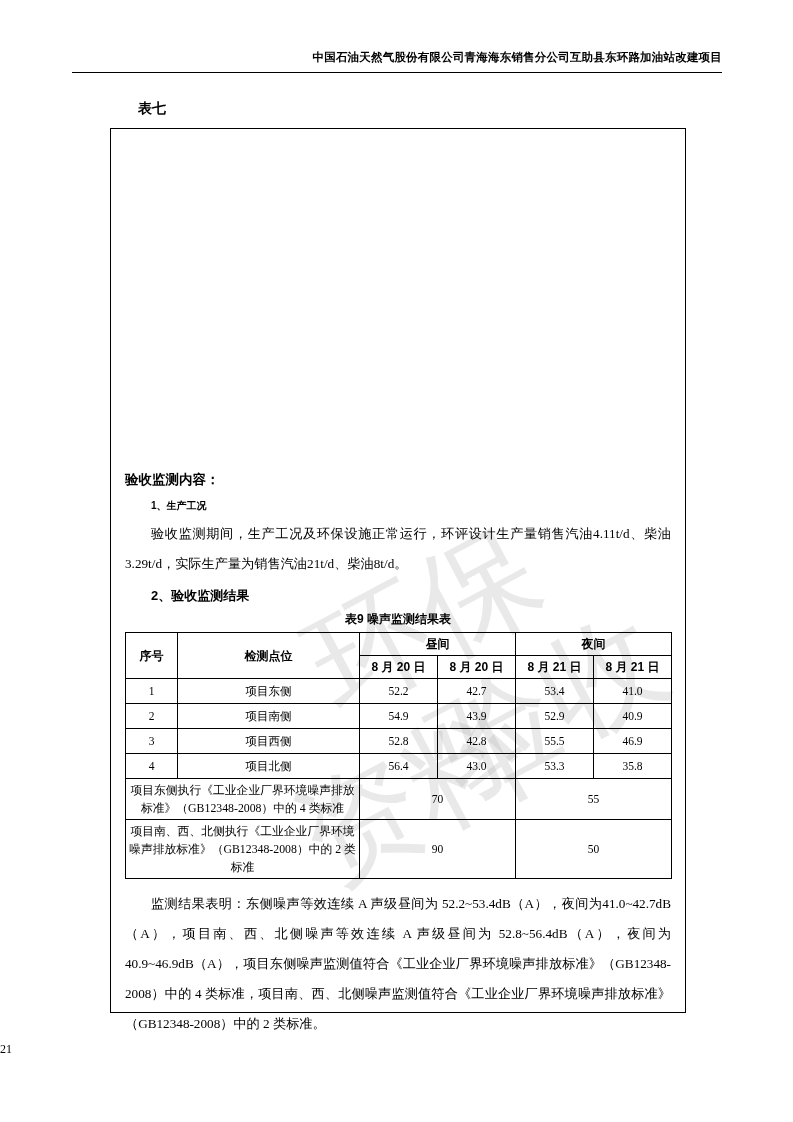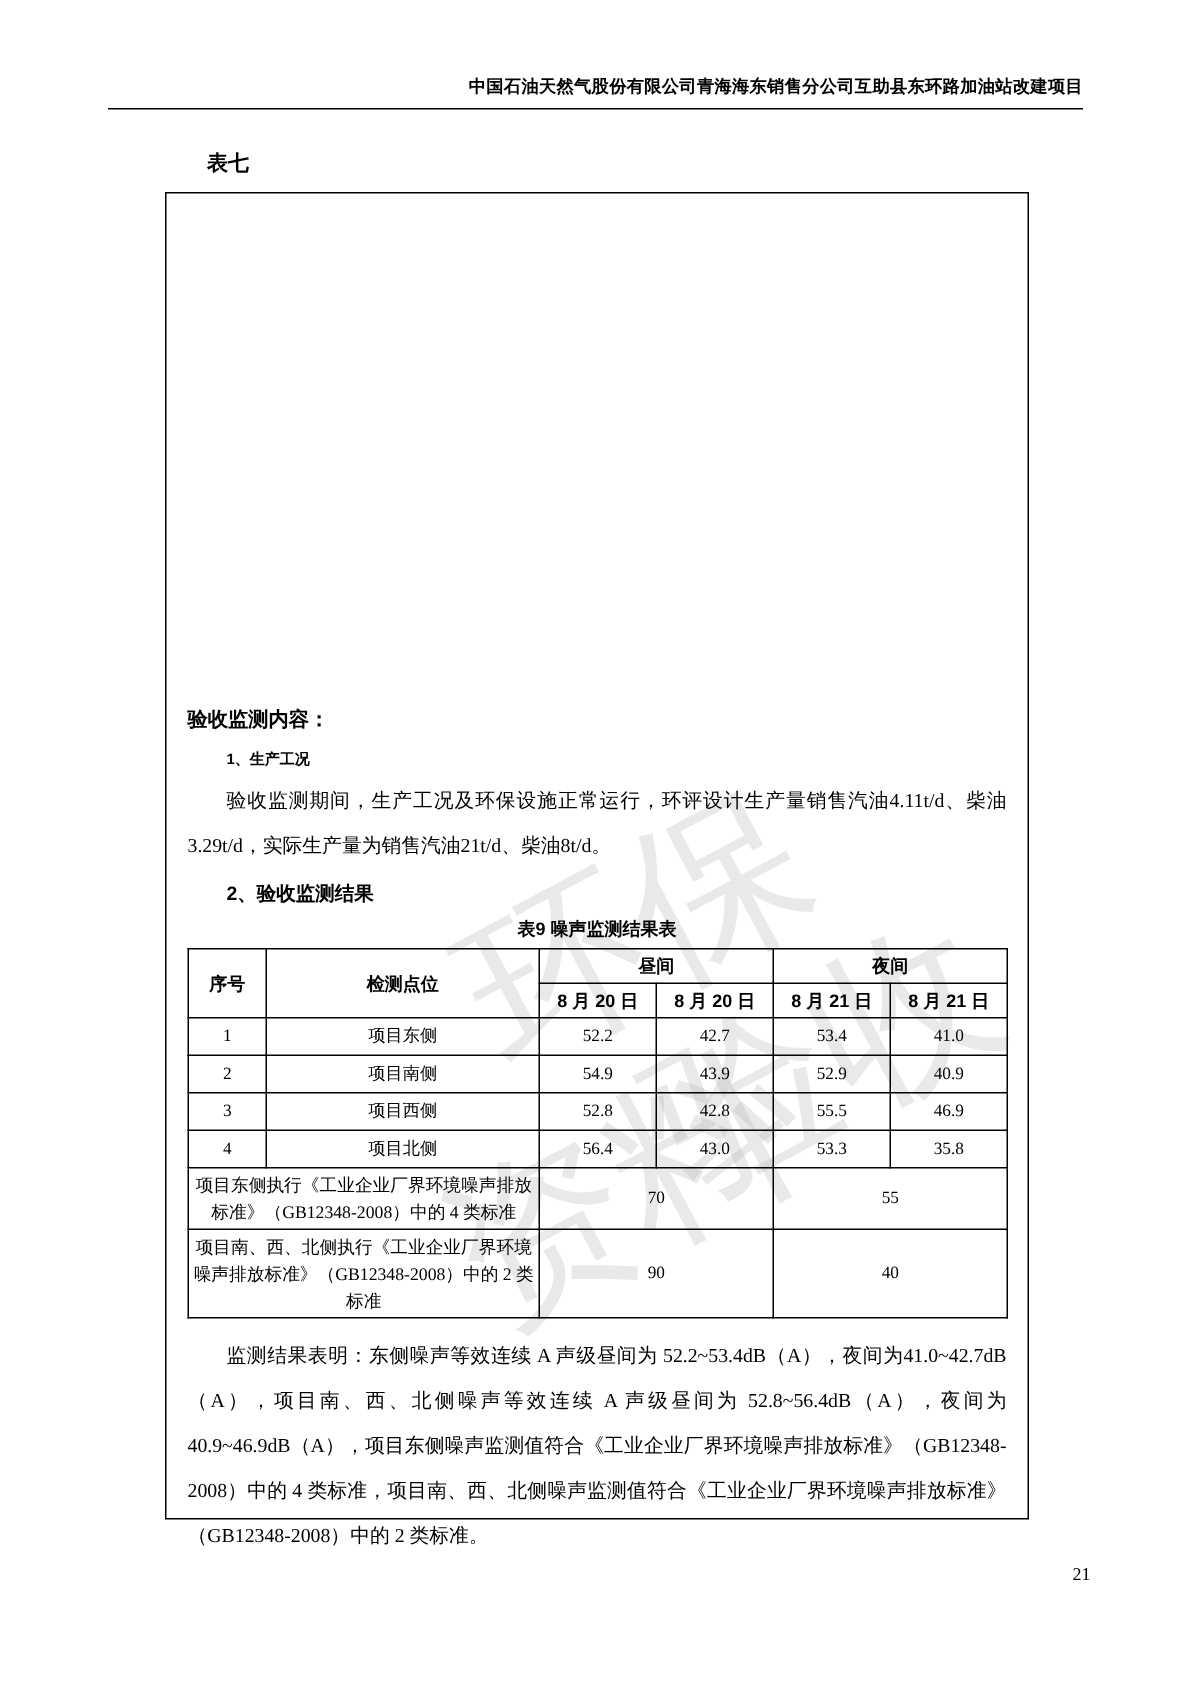--- a/index.html
+++ b/index.html
@@ -129,24 +129,23 @@
     line-height: 30px;
     text-indent: 26px;
     margin: 10px 0 0 0;
     text-align: justify;
   }
   .page-number {
     position: absolute;
     left: 0;
     top: 1042px;
     width: 691px;
-    text-align: right;
+    text-align: left;
     font-size: 12px;
     font-family: "Liberation Serif", serif;
-    margin-left: 36px;
   }
   
   .watermark {
     position: absolute;
     left: 170px;
     top: 400px;
     width: 470px;
     height: 330px;
     pointer-events: none;
     z-index: 5;
@@ -248,21 +247,21 @@
           <td class="num">35.8</td>
         </tr>
         <tr>
           <td colspan="2" class="std-desc">项目东侧执行《工业企业厂界环境噪声排放标准》（GB12348-2008）中的 4 类标准</td>
           <td colspan="2">70</td>
           <td colspan="2">55</td>
         </tr>
         <tr>
           <td colspan="2" class="std-desc">项目南、西、北侧执行《工业企业厂界环境噪声排放标准》（GB12348-2008）中的 2 类标准</td>
           <td colspan="2">90</td>
-          <td colspan="2">40</td>
+          <td colspan="2">50</td>
         </tr>
       </tbody>
     </table>
 
     <p class="concl">监测结果表明：东侧噪声等效连续 A 声级昼间为 52.2~53.4dB（A），夜间为41.0~42.7dB（A），项目南、西、北侧噪声等效连续 A 声级昼间为 52.8~56.4dB（A），夜间为 40.9~46.9dB（A），项目东侧噪声监测值符合《工业企业厂界环境噪声排放标准》（GB12348-2008）中的 4 类标准，项目南、西、北侧噪声监测值符合《工业企业厂界环境噪声排放标准》（GB12348-2008）中的 2 类标准。</p>
 
   </div>
 
   <div class="page-number">21</div>
 

